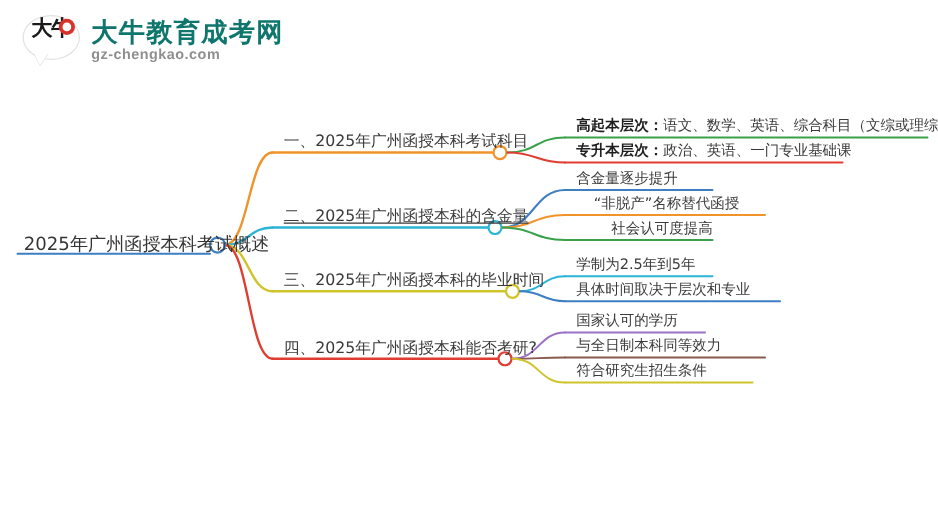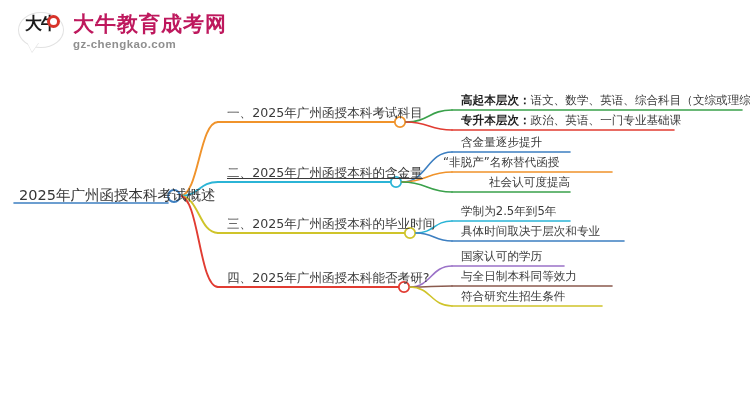--- a/index.html
+++ b/index.html
@@ -33,22 +33,22 @@
   .logo-dot{
     position:absolute; right:4px; top:3px; width:13px; height:13px;
     border-radius:50%; background:#d8332a;
   }
   .logo-dot::after{
     content:""; position:absolute; left:3px; top:3px; width:7px; height:7px;
     border-radius:50%; background:#ffffff;
   }
   .logo-text{ display:flex; flex-direction:column; gap:1px; }
   .logo-title{
-    font-size:21px; font-weight:bold; color:#be185d; letter-spacing:1px;
-    font-family:Liberation Mono, monospace; line-height:22px;
+    font-size:21px; font-weight:bold; color:#0f766e; letter-spacing:1px;
+    font-family:Liberation Serif, serif; line-height:22px;
   }
   .logo-sub{
     font-size:11.5px; font-weight:bold; color:#8f8f8f; letter-spacing:0.4px;
     font-family:"Liberation Sans",sans-serif; line-height:13px;
   }
 
   
   #links{ position:absolute; left:0; top:0; width:750px; height:410px; }
 
   
@@ -131,21 +131,21 @@
       </div>
       <div class="node leaf-node" style="left: 458px; top: 113px;">
         <span class="lbl"><b>专升本层次：</b>政治、英语、一门专业基础课</span>
       </div>
       <div class="node branch-node" style="left: 224px; top: 165px; text-decoration: underline;">
         <span class="lbl">二、2025年广州函授本科的含金量</span>
       </div>
       <div class="node leaf-node" style="left: 458px; top: 135px;">
         <span class="lbl">含金量逐步提升</span>
       </div>
-      <div class="node leaf-node" style="left: 440px; top: 155px;">
+      <div class="node leaf-node" style="left: 472px; top: 155px;">
         <span class="lbl">“非脱产”名称替代函授</span>
       </div>
       <div class="node leaf-node" style="left: 458px; top: 175px; margin-left: 28px;">
         <span class="lbl">社会认可度提高</span>
       </div>
       <div class="node branch-node" style="left: 224px; top: 216px; text-align: center;">
         <span class="lbl">三、2025年广州函授本科的毕业时间</span>
       </div>
       <div class="node leaf-node" style="left: 458px; top: 204px;">
         <span class="lbl">学制为2.5年到5年</span>

